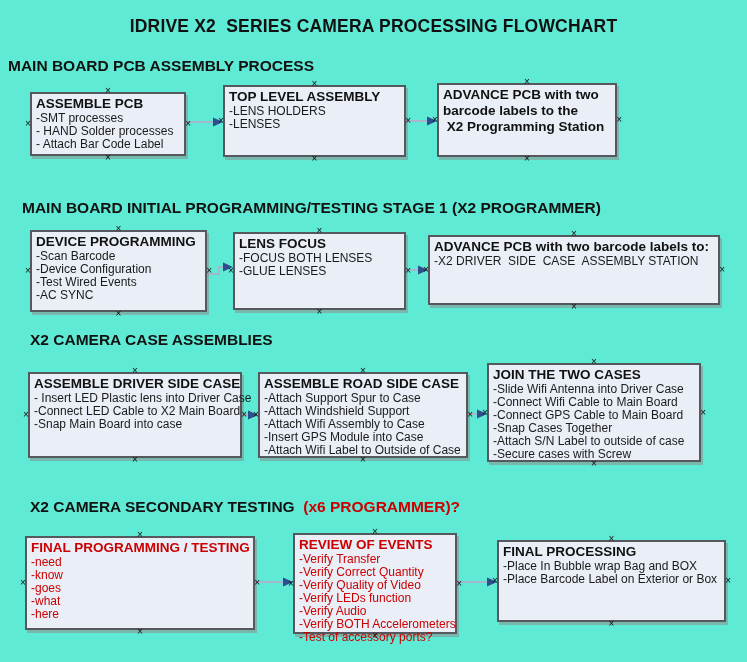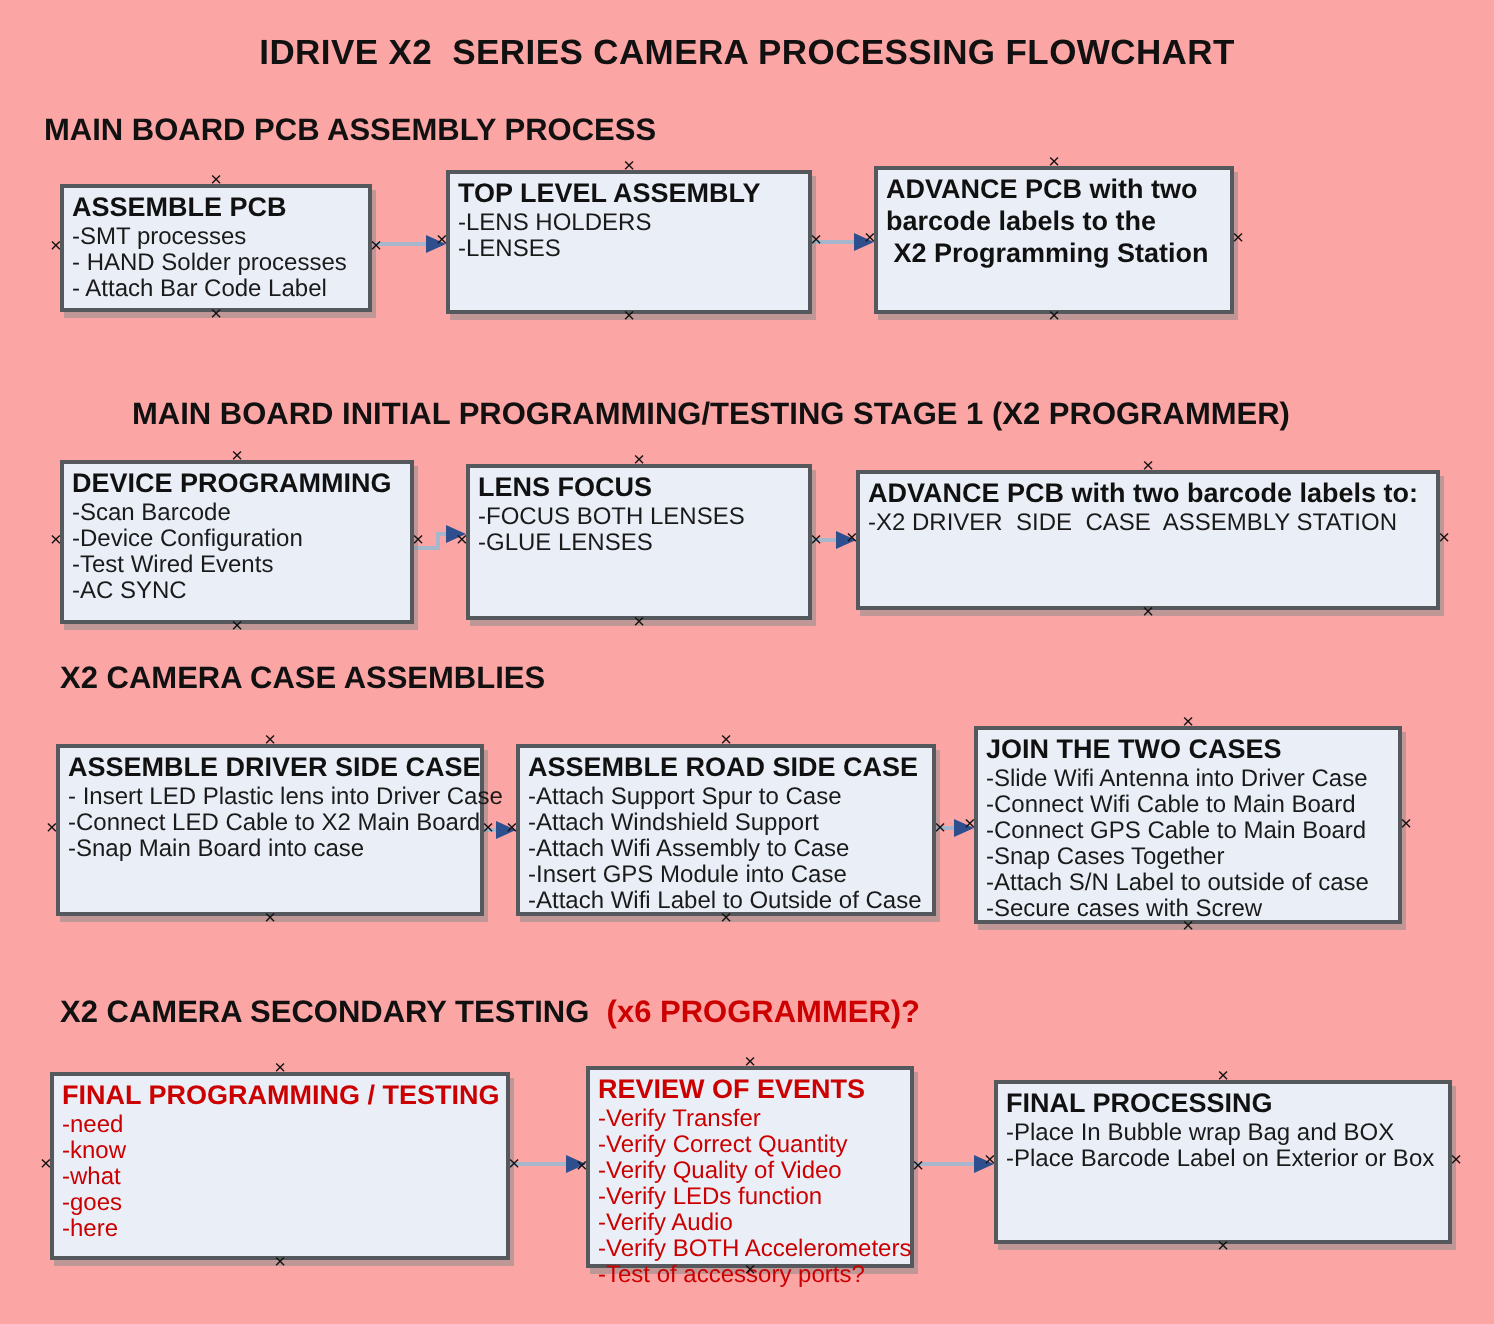--- a/index.html
+++ b/index.html
@@ -5,21 +5,21 @@
   :root{
     --red:#cc0000;
     --box-fill:#e9eef7;
     --box-border:#55585c;
     --line:#a6b7cd;
     --arrow:#2d4f8e;
     --text:#1a1a1a;
   }
   html,body{margin:0;padding:0;background:#ffffff;}
   body{width:747px;height:662px;font-family:"Liberation Sans",sans-serif;color:var(--text);}
-  .page{position:relative;width:747px;height:662px;overflow:hidden;background:#fca5a5;}
+  .page{position:relative;width:747px;height:662px;overflow:hidden;background:#5eead4;}
   .title{
     position:absolute;top:16px;left:0;width:747px;margin:0;
     text-align:center;font-size:17.5px;font-weight:bold;color:#111;
     white-space:pre;letter-spacing:.2px;
   }
   .section-heading{
     position:absolute;font-size:15.5px;font-weight:bold;color:#111;white-space:pre;
   }
   .h-red{color:var(--red);}
   .fbox{
@@ -75,21 +75,21 @@
     </g>
     <g>
       <polyline points="255,582 284,582" style="fill:none;stroke:var(--line);stroke-width:2"></polyline>
       <polygon points="283,577.5 283,586.5 293,582" style="fill:var(--arrow)"></polygon>
     </g>
     <g>
       <polyline points="457,582 488,582" style="fill:none;stroke:var(--line);stroke-width:2"></polyline>
       <polygon points="487,577.5 487,586.5 497,582" style="fill:var(--arrow)"></polygon>
     </g>
   </svg>
-<div class="section-heading" style="left: 22px; top: 57px;"><span class="h-black">MAIN BOARD PCB ASSEMBLY PROCESS</span></div>
+<div class="section-heading" style="left: 8px; top: 57px;"><span class="h-black">MAIN BOARD PCB ASSEMBLY PROCESS</span></div>
     <div class="fbox" style="left: 30px; top: 92px; width: 156px; height: 64px;">
       <div class="btitle">ASSEMBLE PCB</div>
       <div class="bitem">-SMT processes</div>
       <div class="bitem">- HAND Solder processes</div>
       <div class="bitem">- Attach Bar Code Label</div>
       <span class="handle top">×</span>
       <span class="handle right">×</span>
       <span class="handle bottom">×</span>
       <span class="handle left">×</span>
     </div>
@@ -104,21 +104,21 @@
     </div>
     <div class="fbox" style="left: 437px; top: 83px; width: 180px; height: 74px;">
       <div class="btitle">ADVANCE PCB with two
 barcode labels to the
  X2 Programming Station</div>
       <span class="handle top">×</span>
       <span class="handle right">×</span>
       <span class="handle bottom">×</span>
       <span class="handle left">×</span>
     </div>
-    <div class="section-heading" style="left: 22px; top: 199px; margin-left: 44px;"><span class="h-black">MAIN BOARD INITIAL PROGRAMMING/TESTING STAGE 1 (X2 PROGRAMMER)</span></div>
+    <div class="section-heading" style="left: 22px; top: 199px;"><span class="h-black">MAIN BOARD INITIAL PROGRAMMING/TESTING STAGE 1 (X2 PROGRAMMER)</span></div>
     <div class="fbox" style="left: 30px; top: 230px; width: 177px; height: 82px;">
       <div class="btitle">DEVICE PROGRAMMING</div>
       <div class="bitem">-Scan Barcode</div>
       <div class="bitem">-Device Configuration</div>
       <div class="bitem">-Test Wired Events</div>
       <div class="bitem">-AC SYNC</div>
       <span class="handle top">×</span>
       <span class="handle right">×</span>
       <span class="handle bottom">×</span>
       <span class="handle left">×</span>
@@ -174,22 +174,22 @@
       <span class="handle top">×</span>
       <span class="handle right">×</span>
       <span class="handle bottom">×</span>
       <span class="handle left">×</span>
     </div>
     <div class="section-heading" style="left: 30px; top: 498px;"><span class="h-black">X2 CAMERA SECONDARY TESTING  </span><span class="h-red">(x6 PROGRAMMER)?</span></div>
     <div class="fbox redbox" style="left: 25px; top: 536px; width: 230px; height: 94px;">
       <div class="btitle">FINAL PROGRAMMING / TESTING</div>
       <div class="bitem">-need</div>
       <div class="bitem">-know</div>
+      <div class="bitem">-goes</div>
       <div class="bitem">-what</div>
-      <div class="bitem">-goes</div>
       <div class="bitem">-here</div>
       <span class="handle top">×</span>
       <span class="handle right">×</span>
       <span class="handle bottom">×</span>
       <span class="handle left">×</span>
     </div>
     <div class="fbox redbox" style="left: 293px; top: 533px; width: 164px; height: 101px;">
       <div class="btitle">REVIEW OF EVENTS</div>
       <div class="bitem">-Verify Transfer</div>
       <div class="bitem">-Verify Correct Quantity</div>

